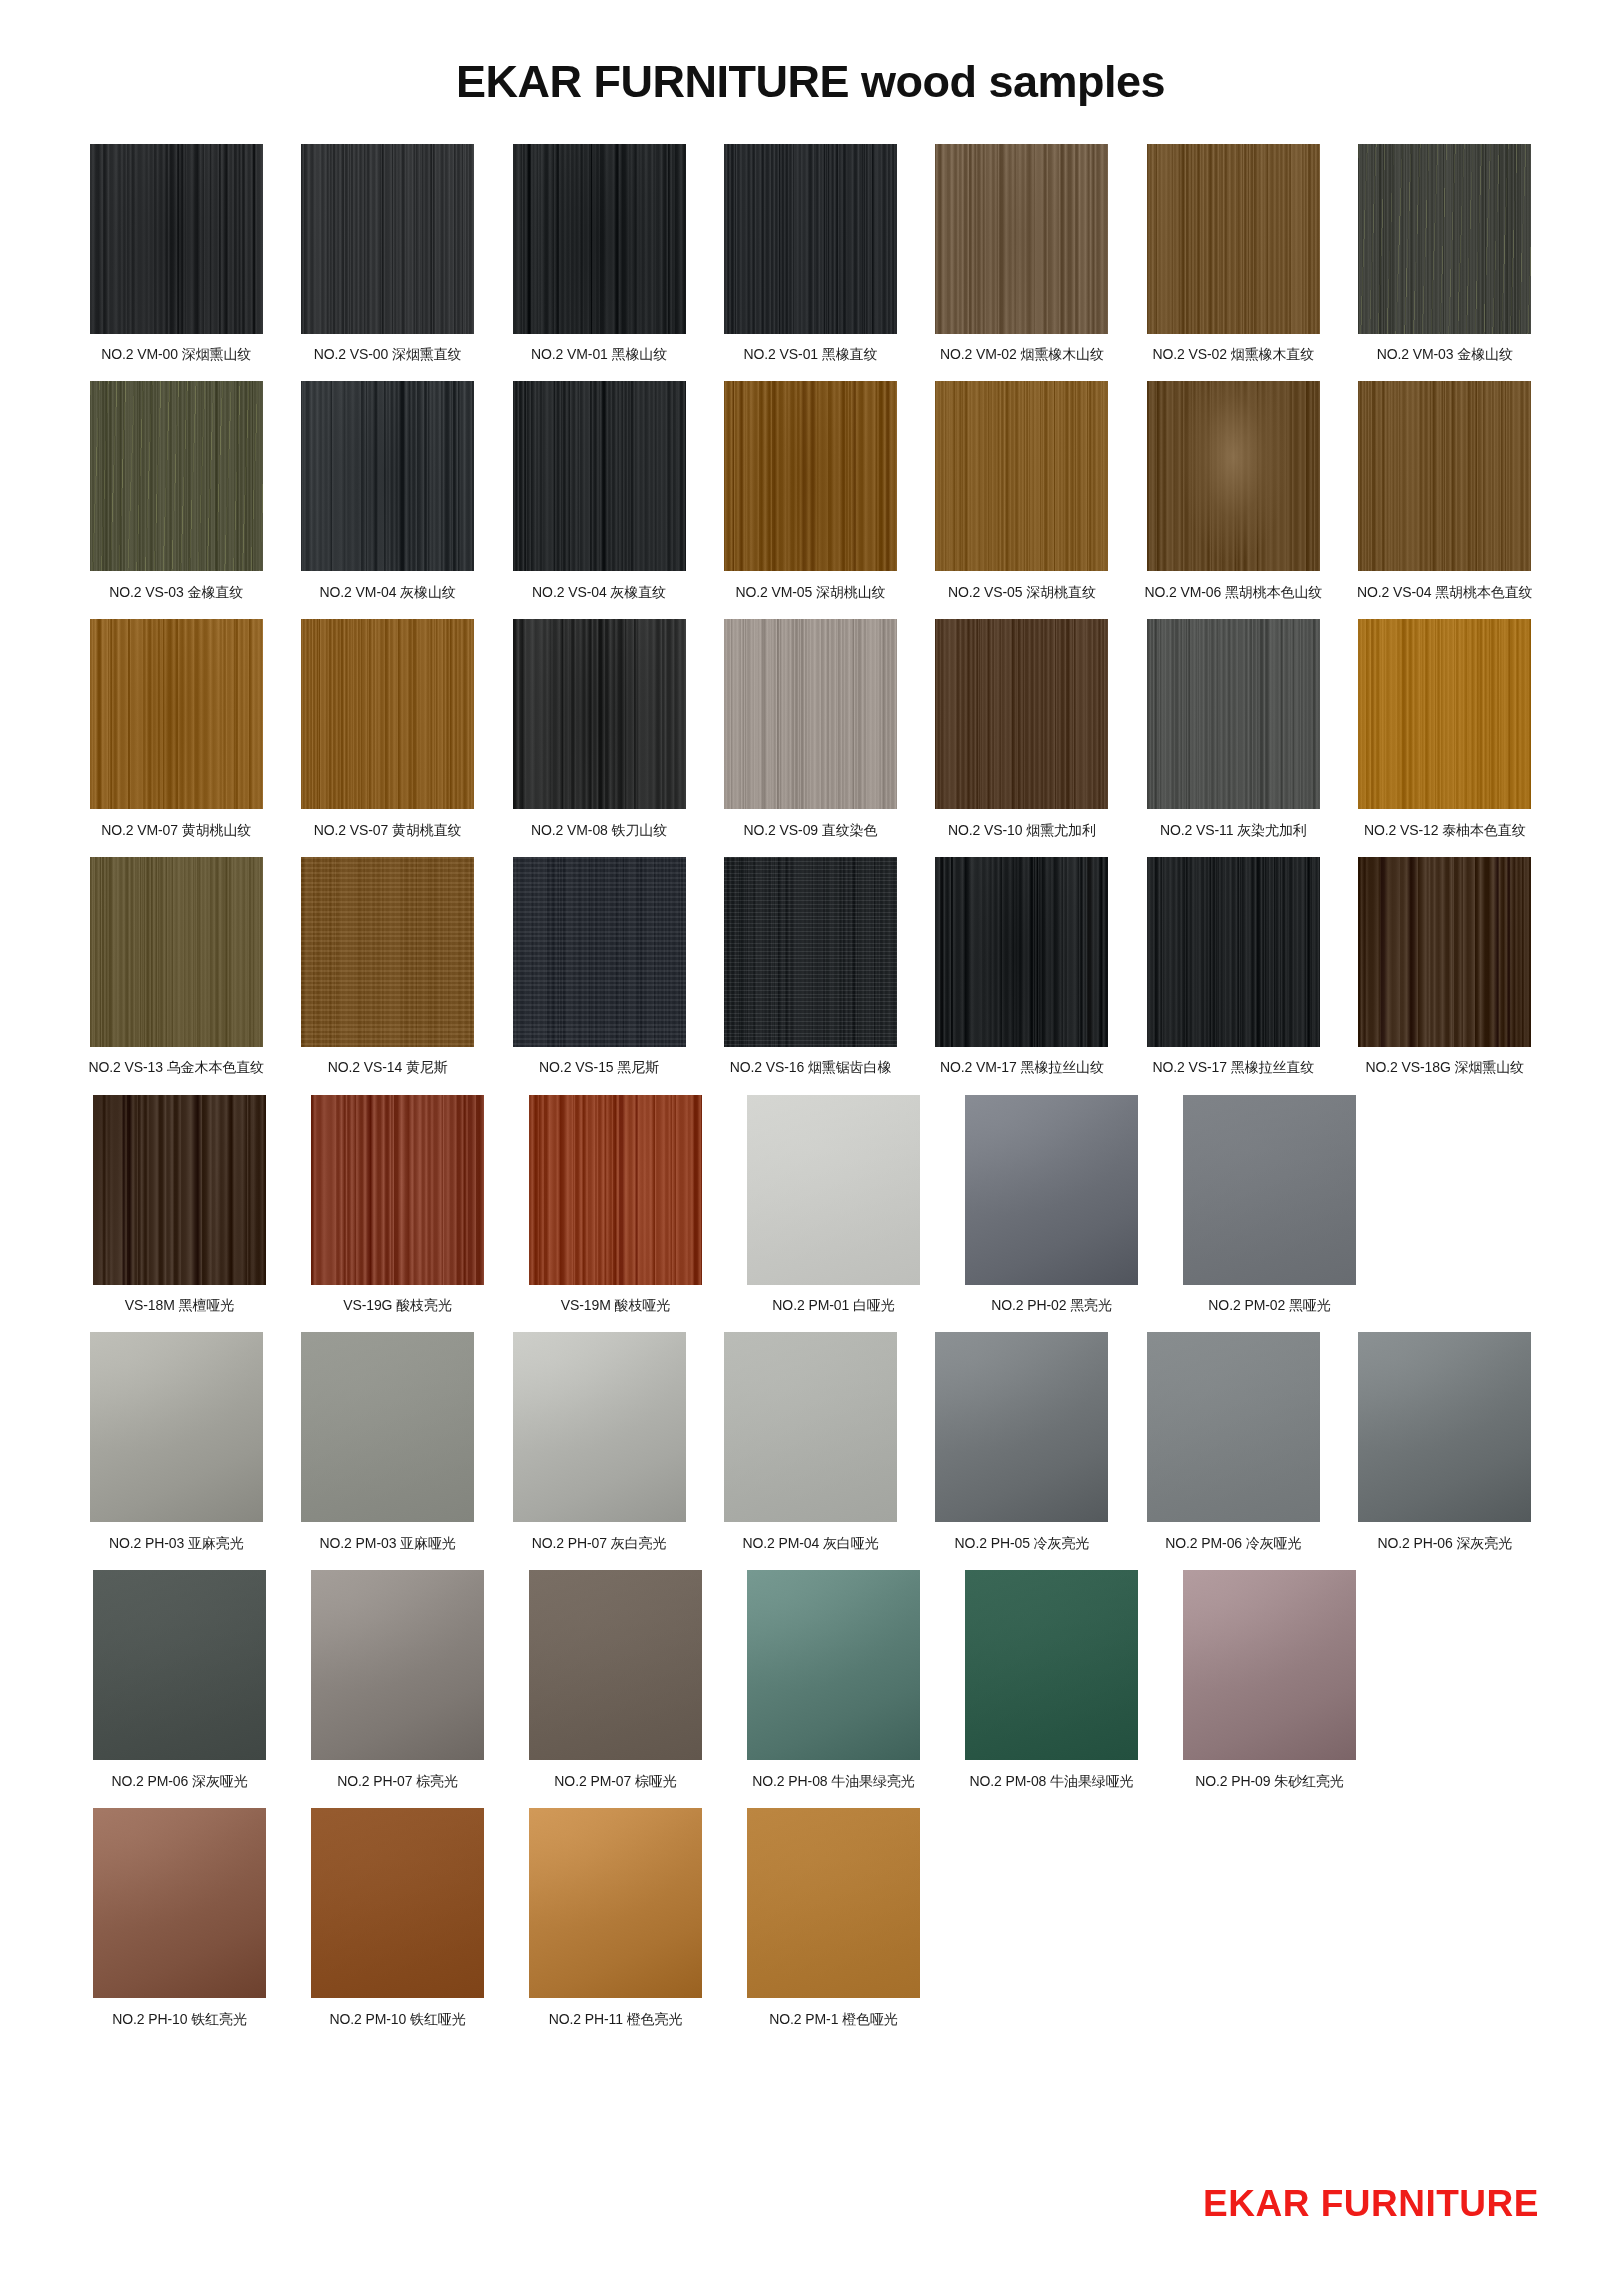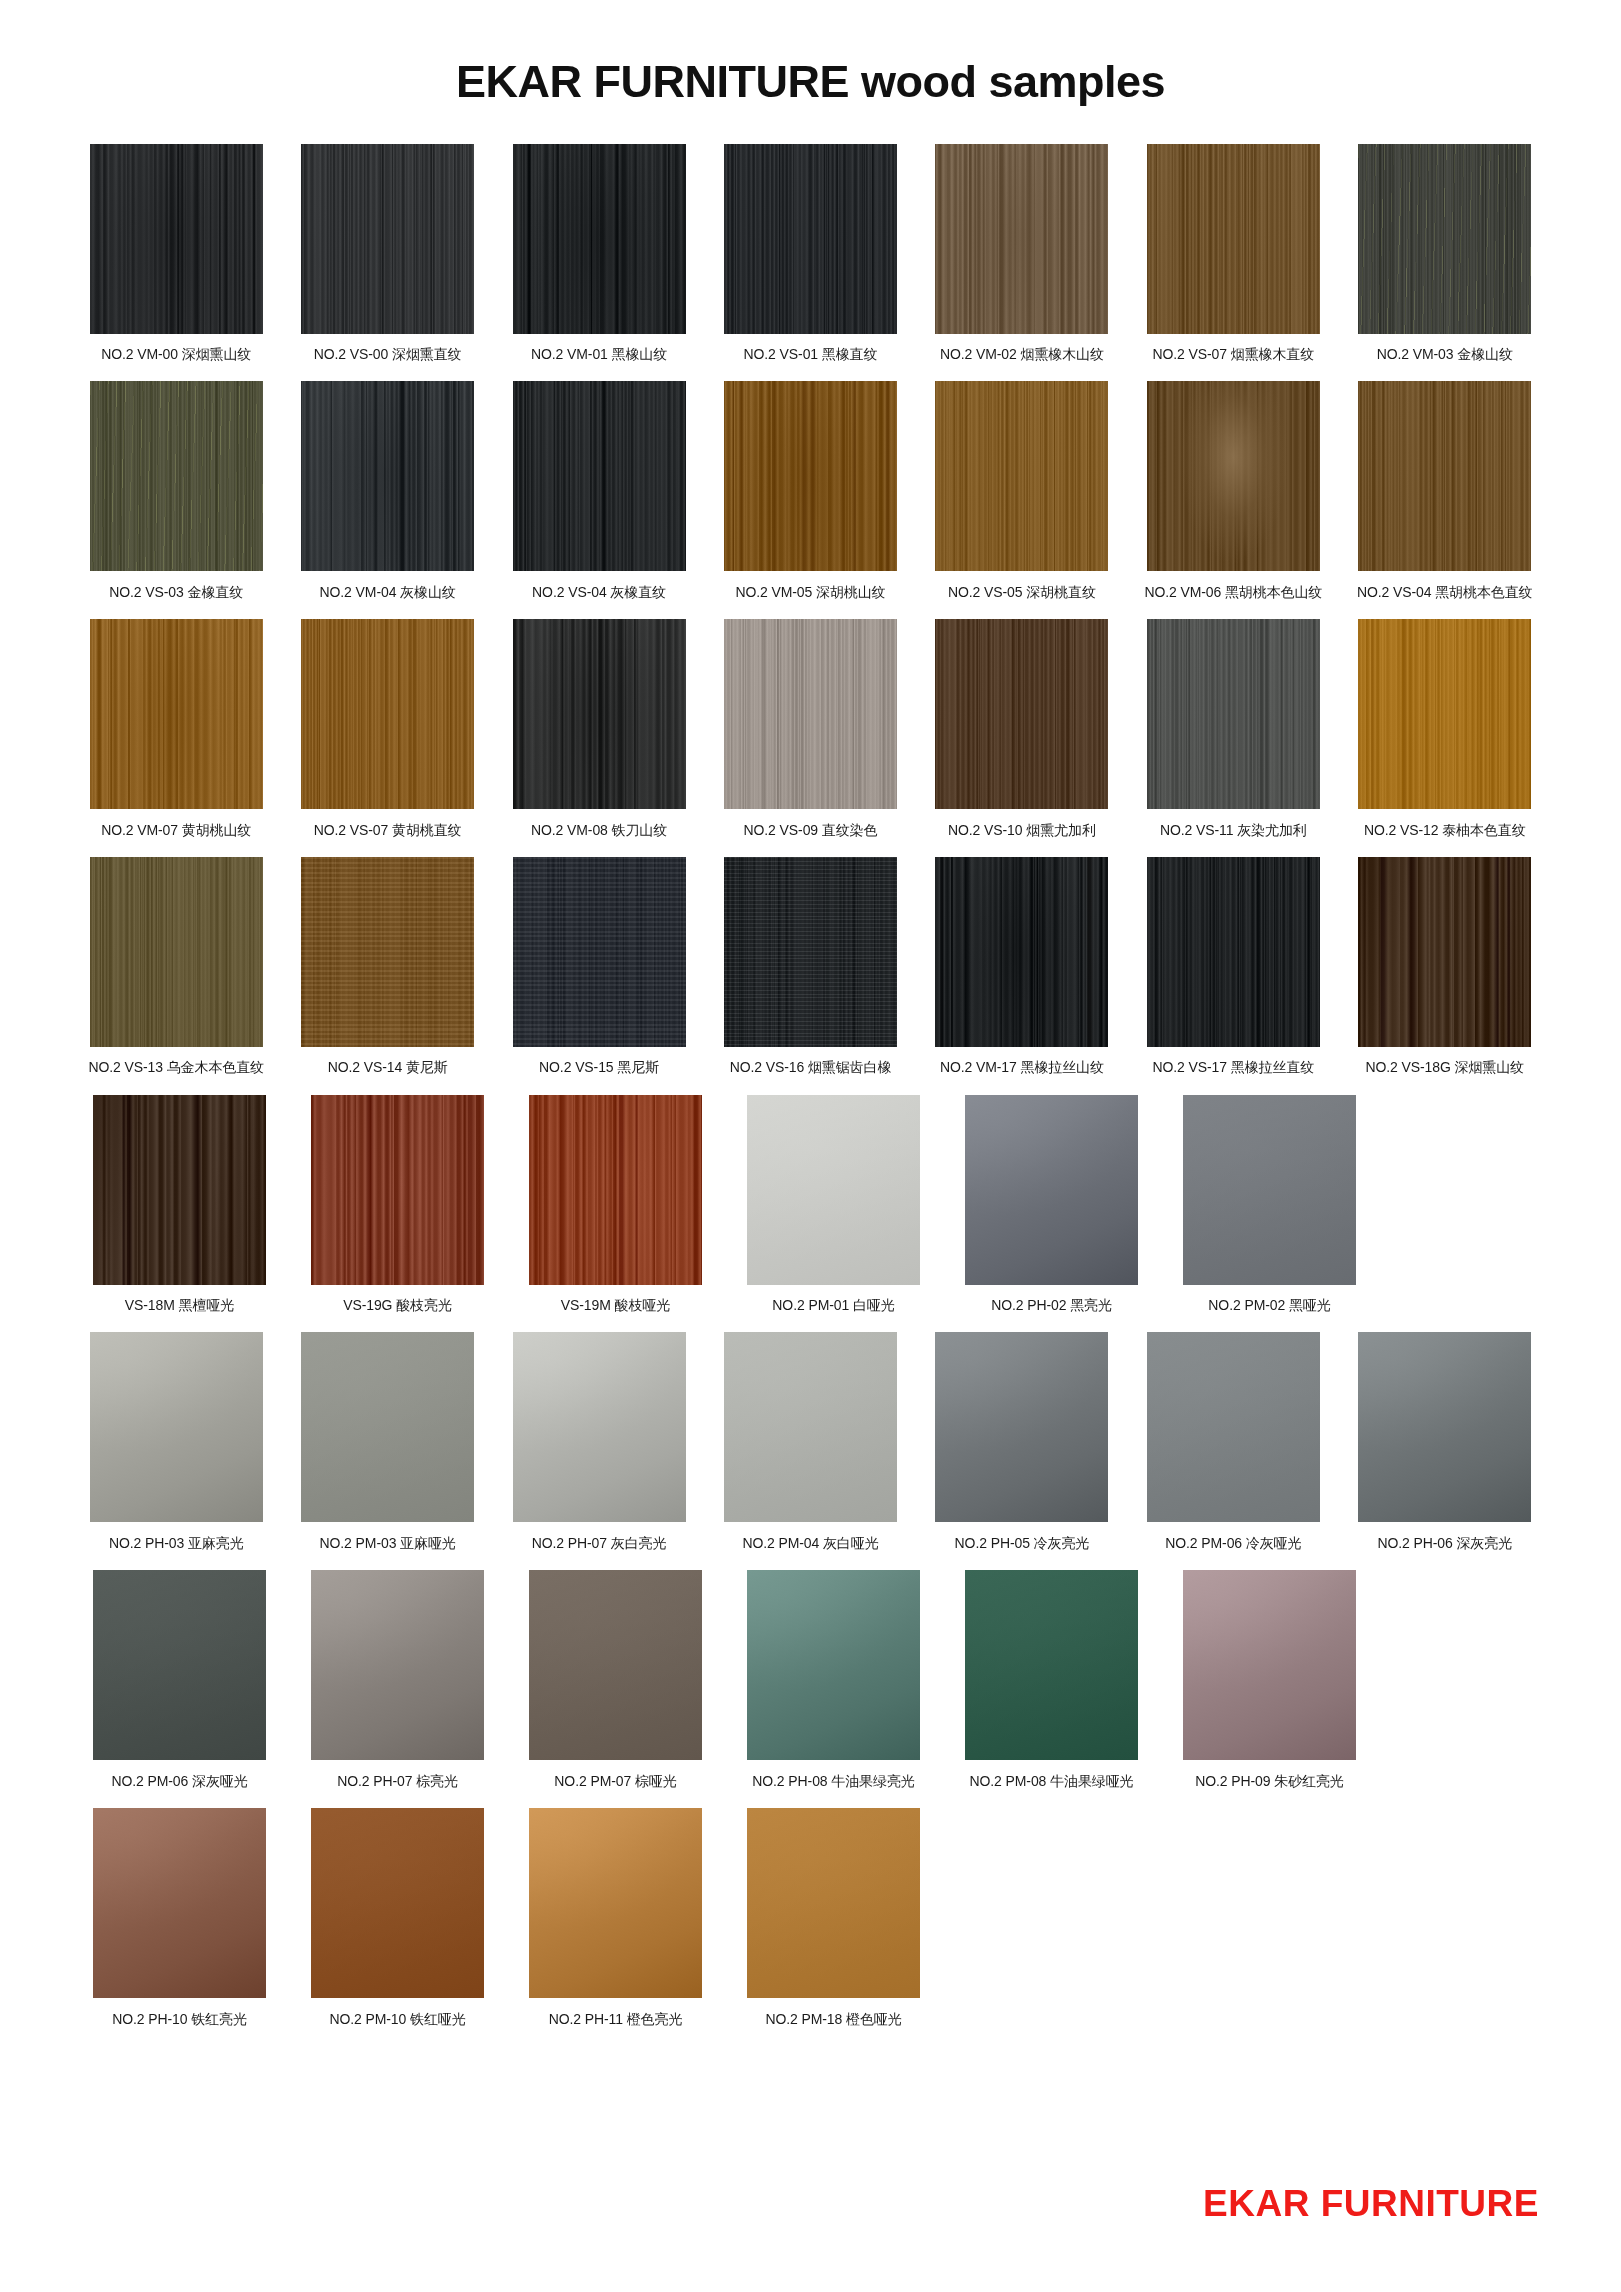--- a/index.html
+++ b/index.html
@@ -107,21 +107,21 @@
       <div class="sample-cell">
         <div class="swatch">
           <div class="swatch-inner" style="background-color: rgb(126, 106, 83); background-image: linear-gradient(90deg, rgba(80, 60, 37, 0.816) 0%, rgba(80, 60, 37, 0.557) 0.44%, rgba(129, 109, 86, 0.25) 0.99%, rgba(87, 67, 44, 0.784) 2.16%, rgba(87, 67, 44, 0.918) 3.29%, rgba(130, 110, 87, 0.25) 4.66%, rgba(106, 86, 63, 0.882) 6.49%, rgba(106, 86, 63, 0.68) 6.72%, rgba(137, 117, 94, 0.25) 7.01%, rgba(92, 72, 49, 0.69) 7.17%, rgba(92, 72, 49, 0.718) 8.32%, rgba(139, 119, 96, 0.25) 9.72%, rgba(93, 73, 50, 0.663) 11.24%, rgba(93, 73, 50, 0.86) 12.2%, rgba(131, 111, 88, 0.25) 13.36%, rgba(98, 78, 55, 0.757) 14.17%, rgba(98, 78, 55, 0.757) 15%, rgba(143, 123, 100, 0.25) 16.03%, rgba(87, 67, 44, 0.753) 17.07%, rgba(87, 67, 44, 0.776) 18.1%, rgba(136, 116, 93, 0.25) 19.36%, rgba(88, 68, 45, 0.914) 19.83%, rgba(88, 68, 45, 0.945) 20.75%, rgba(144, 124, 101, 0.25) 21.87%, rgba(94, 74, 51, 0.925) 23.1%, rgba(94, 74, 51, 0.95) 23.6%, rgba(135, 115, 92, 0.25) 24.2%, rgba(87, 67, 44, 0.78) 24.7%, rgba(87, 67, 44, 0.7) 25.8%, rgba(140, 120, 97, 0.25) 27.14%, rgba(80, 60, 37, 0.592) 27.9%, rgba(80, 60, 37, 0.64) 28.4%, rgba(135, 115, 92, 0.25) 29.01%, rgba(106, 86, 63, 0.83) 29.71%, rgba(106, 86, 63, 0.718) 30.9%, rgba(139, 119, 96, 0.25) 32.35%, rgba(99, 79, 56, 0.933) 33.41%, rgba(99, 79, 56, 0.792) 34.21%, rgba(131, 111, 88, 0.25) 35.18%, rgba(95, 75, 52, 0.56) 35.9%, rgba(95, 75, 52, 0.88) 36.29%, rgba(143, 123, 100, 0.25) 36.77%, rgba(81, 61, 38, 0.808) 37.45%, rgba(81, 61, 38, 0.694) 39.12%, rgba(142, 122, 99, 0.25) 41.16%, rgba(98, 78, 55, 0.816) 43.16%, rgba(98, 78, 55, 0.56) 44.02%, rgba(143, 123, 100, 0.25) 45.07%, rgba(97, 77, 54, 0.843) 46.25%, rgba(97, 77, 54, 0.847) 46.72%, rgba(131, 111, 88, 0.25) 47.3%, rgba(111, 91, 68, 0.827) 47.63%, rgba(111, 91, 68, 0.63) 48.3%, rgba(141, 121, 98, 0.25) 49.12%, rgba(100, 80, 57, 0.667) 50.44%, rgba(100, 80, 57, 0.694) 51.29%, rgba(134, 114, 91, 0.25) 52.32%, rgba(92, 72, 49, 0.604) 53.24%, rgba(92, 72, 49, 0.937) 54.81%, rgba(133, 113, 90, 0.25) 56.72%, rgba(100, 80, 57, 0.824) 57.38%, rgba(100, 80, 57, 0.79) 57.6%, rgba(129, 109, 86, 0.25) 57.88%, rgba(114, 94, 71, 0.93) 59.48%, rgba(114, 94, 71, 0.9) 60.64%, rgba(130, 110, 87, 0.25) 62.06%, rgba(87, 67, 44, 0.933) 63.46%, rgba(87, 67, 44, 0.79) 64.13%, rgba(144, 124, 101, 0.25) 64.97%, rgba(99, 79, 56, 0.88) 65.44%, rgba(99, 79, 56, 0.81) 67.11%, rgba(132, 112, 89, 0.25) 69.14%, rgba(104, 84, 61, 0.745) 70.84%, rgba(104, 84, 61, 0.824) 71.39%, rgba(135, 115, 92, 0.25) 72.06%, rgba(84, 64, 41, 0.94) 72.94%, rgba(84, 64, 41, 0.85) 74.09%, rgba(127, 107, 84, 0.25) 75.48%, rgba(87, 67, 44, 0.816) 77.04%, rgba(87, 67, 44, 0.765) 78.63%, rgba(142, 122, 99, 0.25) 80.58%, rgba(82, 62, 39, 0.57) 80.97%, rgba(82, 62, 39, 0.81) 82.14%, rgba(140, 120, 97, 0.25) 83.56%, rgba(109, 89, 66, 0.88) 84.46%, rgba(109, 89, 66, 0.91) 85.59%, rgba(133, 113, 90, 0.25) 86.97%, rgba(89, 69, 46, 0.592) 88.19%, rgba(89, 69, 46, 0.9) 88.97%, rgba(131, 111, 88, 0.25) 89.92%, rgba(82, 62, 39, 0.847) 91.39%, rgba(82, 62, 39, 0.74) 91.94%, rgba(127, 107, 84, 0.25) 92.62%, rgba(88, 68, 45, 0.776) 93.74%, rgba(88, 68, 45, 0.667) 95.03%, rgba(128, 108, 85, 0.25) 96.61%, rgba(95, 75, 52, 0.655) 97.92%, rgba(95, 75, 52, 0.718) 99.39%, rgba(134, 114, 91, 0.25) 100%), radial-gradient(58% 120% at 48% 50%, rgba(96, 76, 53, 0.55) 0%, rgba(255, 255, 255, 0) 66%), linear-gradient(rgba(142, 122, 99, 0.3) 0%, rgba(112, 92, 69, 0.35) 100%);"></div>
         </div>
         <div class="sample-label">NO.2 VM-02 烟熏橡木山纹</div>
       </div>
       <div class="sample-cell">
         <div class="swatch">
           <div class="swatch-inner" style="background-color: rgb(124, 95, 56); background-image: linear-gradient(90deg, rgba(89, 60, 21, 0.667) 0%, rgba(89, 60, 21, 0.88) 0.52%, rgba(129, 100, 61, 0.25) 1.15%, rgba(103, 74, 35, 0.835) 1.76%, rgba(103, 74, 35, 0.94) 2.39%, rgba(136, 107, 68, 0.25) 3.15%, rgba(112, 83, 44, 0.64) 3.41%, rgba(112, 83, 44, 0.93) 3.62%, rgba(129, 100, 61, 0.25) 3.87%, rgba(95, 66, 27, 0.682) 4.13%, rgba(95, 66, 27, 0.608) 4.41%, rgba(136, 107, 68, 0.25) 4.75%, rgba(87, 58, 19, 0.6) 4.95%, rgba(87, 58, 19, 0.83) 5.47%, rgba(136, 107, 68, 0.25) 6.12%, rgba(107, 78, 39, 0.824) 7%, rgba(107, 78, 39, 0.855) 7.57%, rgba(127, 98, 59, 0.25) 8.27%, rgba(110, 81, 42, 0.67) 9.42%, rgba(110, 81, 42, 0.643) 10.19%, rgba(127, 98, 59, 0.25) 11.14%, rgba(103, 74, 35, 0.686) 12.18%, rgba(103, 74, 35, 0.57) 12.99%, rgba(131, 102, 63, 0.25) 13.98%, rgba(88, 59, 20, 0.69) 14.42%, rgba(88, 59, 20, 0.576) 14.8%, rgba(131, 102, 63, 0.25) 15.26%, rgba(106, 77, 38, 0.714) 15.4%, rgba(106, 77, 38, 0.867) 16.4%, rgba(127, 98, 59, 0.25) 17.61%, rgba(99, 70, 31, 0.835) 17.69%, rgba(99, 70, 31, 0.867) 18.06%, rgba(138, 109, 70, 0.25) 18.52%, rgba(84, 55, 16, 0.647) 18.75%, rgba(84, 55, 16, 0.906) 19.1%, rgba(136, 107, 68, 0.25) 19.53%, rgba(85, 56, 17, 0.796) 20.14%, rgba(85, 56, 17, 0.95) 21.1%, rgba(126, 97, 58, 0.25) 22.26%, rgba(84, 55, 16, 0.745) 22.54%, rgba(84, 55, 16, 0.81) 23.6%, rgba(131, 102, 63, 0.25) 24.9%, rgba(89, 60, 21, 0.647) 25.36%, rgba(89, 60, 21, 0.8) 25.88%, rgba(138, 109, 70, 0.25) 26.52%, rgba(95, 66, 27, 0.796) 27.53%, rgba(95, 66, 27, 0.745) 27.92%, rgba(133, 104, 65, 0.25) 28.4%, rgba(83, 54, 15, 0.66) 29.27%, rgba(83, 54, 15, 0.925) 30.06%, rgba(135, 106, 67, 0.25) 31.04%, rgba(104, 75, 36, 0.765) 31.13%, rgba(104, 75, 36, 0.792) 31.79%, rgba(138, 109, 70, 0.25) 32.59%, rgba(101, 72, 33, 0.82) 33.25%, rgba(101, 72, 33, 0.77) 33.99%, rgba(131, 102, 63, 0.25) 34.89%, rgba(85, 56, 17, 0.67) 35.86%, rgba(85, 56, 17, 0.93) 36.97%, rgba(137, 108, 69, 0.25) 38.33%, rgba(90, 61, 22, 0.74) 39.46%, rgba(90, 61, 22, 0.79) 40.27%, rgba(128, 99, 60, 0.25) 41.27%, rgba(98, 69, 30, 0.58) 41.83%, rgba(98, 69, 30, 0.95) 42.25%, rgba(127, 98, 59, 0.25) 42.76%, rgba(94, 65, 26, 0.8) 43.12%, rgba(94, 65, 26, 0.72) 43.6%, rgba(137, 108, 69, 0.25) 44.19%, rgba(88, 59, 20, 0.85) 45.42%, rgba(88, 59, 20, 0.9) 45.85%, rgba(137, 108, 69, 0.25) 46.37%, rgba(109, 80, 41, 0.867) 46.39%, rgba(109, 80, 41, 0.62) 47.06%, rgba(131, 102, 63, 0.25) 47.88%, rgba(103, 74, 35, 0.94) 48.76%, rgba(103, 74, 35, 0.8) 49.88%, rgba(127, 98, 59, 0.25) 51.24%, rgba(84, 55, 16, 0.714) 51.42%, rgba(84, 55, 16, 0.643) 51.65%, rgba(127, 98, 59, 0.25) 51.92%, rgba(87, 58, 19, 0.776) 52.58%, rgba(87, 58, 19, 0.59) 53.49%, rgba(130, 101, 62, 0.25) 54.59%, rgba(92, 63, 24, 0.72) 54.93%, rgba(92, 63, 24, 0.643) 55.28%, rgba(139, 110, 71, 0.25) 55.71%, rgba(89, 60, 21, 0.95) 56.6%, rgba(89, 60, 21, 0.773) 57.2%, rgba(137, 108, 69, 0.25) 57.93%, rgba(86, 57, 18, 0.68) 58.48%, rgba(86, 57, 18, 0.71) 58.79%, rgba(131, 102, 63, 0.25) 59.17%, rgba(92, 63, 24, 0.808) 60.43%, rgba(92, 63, 24, 0.91) 60.92%, rgba(130, 101, 62, 0.25) 61.51%, rgba(89, 60, 21, 0.906) 61.8%, rgba(89, 60, 21, 0.737) 62.94%, rgba(130, 101, 62, 0.25) 64.35%, rgba(95, 66, 27, 0.675) 64.54%, rgba(95, 66, 27, 0.576) 65.28%, rgba(134, 105, 66, 0.25) 66.18%, rgba(105, 76, 37, 0.584) 67.3%, rgba(105, 76, 37, 0.616) 67.52%, rgba(135, 106, 67, 0.25) 67.78%, rgba(111, 82, 43, 0.882) 68.07%, rgba(111, 82, 43, 0.94) 68.44%, rgba(135, 106, 67, 0.25) 68.9%, rgba(85, 56, 17, 0.69) 69.13%, rgba(85, 56, 17, 0.773) 69.67%, rgba(132, 103, 64, 0.25) 70.34%, rgba(101, 72, 33, 0.77) 71.58%, rgba(101, 72, 33, 0.918) 72.66%, rgba(129, 100, 61, 0.25) 73.99%, rgba(93, 64, 25, 0.62) 74.66%, rgba(93, 64, 25, 0.624) 75.65%, rgba(132, 103, 64, 0.25) 76.88%, rgba(99, 70, 31, 0.592) 76.9%, rgba(99, 70, 31, 0.827) 77.86%, rgba(131, 102, 63, 0.25) 79.03%, rgba(112, 83, 44, 0.63) 79.32%, rgba(112, 83, 44, 0.93) 79.57%, rgba(128, 99, 60, 0.25) 79.88%, rgba(90, 61, 22, 0.576) 79.93%, rgba(90, 61, 22, 0.737) 80.85%, rgba(128, 99, 60, 0.25) 81.97%, rgba(88, 59, 20, 0.827) 82.5%, rgba(88, 59, 20, 0.87) 82.89%, rgba(136, 107, 68, 0.25) 83.37%, rgba(113, 84, 45, 0.608) 84.5%, rgba(113, 84, 45, 0.72) 85.27%, rgba(136, 107, 68, 0.25) 86.21%, rgba(113, 84, 45, 0.83) 87.46%, rgba(113, 84, 45, 0.682) 88.31%, rgba(133, 104, 65, 0.25) 89.35%, rgba(101, 72, 33, 0.804) 89.63%, rgba(101, 72, 33, 0.796) 90.25%, rgba(132, 103, 64, 0.25) 91.01%, rgba(96, 67, 28, 0.796) 91.2%, rgba(96, 67, 28, 0.66) 91.93%, rgba(137, 108, 69, 0.25) 92.82%, rgba(88, 59, 20, 0.804) 93.4%, rgba(88, 59, 20, 0.867) 94.3%, rgba(130, 101, 62, 0.25) 95.39%, rgba(90, 61, 22, 0.59) 96.23%, rgba(90, 61, 22, 0.62) 96.83%, rgba(132, 103, 64, 0.25) 97.57%, rgba(93, 64, 25, 0.77) 98.58%, rgba(93, 64, 25, 0.92) 99.03%, rgba(126, 97, 58, 0.25) 99.57%), linear-gradient(rgba(136, 107, 68, 0.35) 0%, rgba(114, 85, 46, 0.3) 100%);"></div>
         </div>
-        <div class="sample-label">NO.2 VS-07 烟熏橡木直纹</div>
+        <div class="sample-label">NO.2 VS-02 烟熏橡木直纹</div>
       </div>
       <div class="sample-cell">
         <div class="swatch">
           <div class="swatch-inner" style="background-color: rgb(74, 76, 70); background-image: linear-gradient(90deg, rgba(38, 40, 34, 0.58) 0%, rgba(38, 40, 34, 0.61) 0.42%, rgba(87, 89, 83, 0.25) 0.93%, rgba(60, 62, 56, 0.79) 0.97%, rgba(60, 62, 56, 0.67) 1.34%, rgba(75, 77, 71, 0.25) 1.79%, rgba(49, 51, 45, 0.64) 2.48%, rgba(49, 51, 45, 0.667) 2.93%, rgba(87, 89, 83, 0.25) 3.47%, rgba(57, 59, 53, 0.714) 4.31%, rgba(57, 59, 53, 0.698) 5.16%, rgba(77, 79, 73, 0.25) 6.19%, rgba(64, 66, 60, 0.63) 6.34%, rgba(64, 66, 60, 0.882) 6.88%, rgba(82, 84, 78, 0.25) 7.53%, rgba(54, 56, 50, 0.792) 7.78%, rgba(54, 56, 50, 0.725) 8.39%, rgba(84, 86, 80, 0.25) 9.15%, rgba(50, 52, 46, 0.808) 9.19%, rgba(50, 52, 46, 0.64) 9.87%, rgba(74, 76, 70, 0.25) 10.71%, rgba(57, 59, 53, 0.7) 11.33%, rgba(57, 59, 53, 0.59) 11.73%, rgba(82, 84, 78, 0.25) 12.22%, rgba(39, 41, 35, 0.773) 12.24%, rgba(39, 41, 35, 0.84) 13.06%, rgba(83, 85, 79, 0.25) 14.06%, rgba(44, 46, 40, 0.698) 14.49%, rgba(44, 46, 40, 0.91) 14.81%, rgba(81, 83, 77, 0.25) 15.19%, rgba(49, 51, 45, 0.863) 15.55%, rgba(49, 51, 45, 0.796) 16.29%, rgba(84, 86, 80, 0.25) 17.21%, rgba(50, 52, 46, 0.83) 17.91%, rgba(50, 52, 46, 0.918) 18.78%, rgba(85, 87, 81, 0.25) 19.85%, rgba(51, 53, 47, 0.94) 19.89%, rgba(51, 53, 47, 0.776) 20.74%, rgba(80, 82, 76, 0.25) 21.77%, rgba(63, 65, 59, 0.83) 22.11%, rgba(63, 65, 59, 0.573) 22.98%, rgba(76, 78, 72, 0.25) 24.05%, rgba(49, 51, 45, 0.565) 24.95%, rgba(49, 51, 45, 0.875) 25.78%, rgba(84, 86, 80, 0.25) 26.8%, rgba(42, 44, 38, 0.6) 27.52%, rgba(42, 44, 38, 0.608) 27.76%, rgba(85, 87, 81, 0.25) 28.05%, rgba(59, 61, 55, 0.82) 28.82%, rgba(59, 61, 55, 0.792) 29.31%, rgba(86, 88, 82, 0.25) 29.91%, rgba(42, 44, 38, 0.914) 30.61%, rgba(42, 44, 38, 0.59) 31.46%, rgba(81, 83, 77, 0.25) 32.5%, rgba(60, 62, 56, 0.918) 33.42%, rgba(60, 62, 56, 0.85) 33.93%, rgba(80, 82, 76, 0.25) 34.54%, rgba(46, 48, 42, 0.894) 35.15%, rgba(46, 48, 42, 0.627) 35.59%, rgba(82, 84, 78, 0.25) 36.12%, rgba(43, 45, 39, 0.88) 36.14%, rgba(43, 45, 39, 0.914) 36.53%, rgba(79, 81, 75, 0.25) 37%, rgba(63, 65, 59, 0.937) 37.59%, rgba(63, 65, 59, 0.57) 37.8%, rgba(78, 80, 74, 0.25) 38.05%, rgba(60, 62, 56, 0.87) 38.35%, rgba(60, 62, 56, 0.573) 38.97%, rgba(79, 81, 75, 0.25) 39.73%, rgba(52, 54, 48, 0.933) 40.03%, rgba(52, 54, 48, 0.61) 40.71%, rgba(80, 82, 76, 0.25) 41.54%, rgba(50, 52, 46, 0.69) 42.52%, rgba(50, 52, 46, 0.745) 43.16%, rgba(82, 84, 78, 0.25) 43.94%, rgba(55, 57, 51, 0.792) 44.57%, rgba(55, 57, 51, 0.58) 45.47%, rgba(76, 78, 72, 0.25) 46.56%, rgba(56, 58, 52, 0.77) 47.26%, rgba(56, 58, 52, 0.753) 47.94%, rgba(79, 81, 75, 0.25) 48.77%, rgba(43, 45, 39, 0.827) 49.28%, rgba(43, 45, 39, 0.827) 49.6%, rgba(77, 79, 73, 0.25) 49.99%, rgba(57, 59, 53, 0.875) 50.48%, rgba(57, 59, 53, 0.694) 50.85%, rgba(86, 88, 82, 0.25) 51.31%, rgba(65, 67, 61, 0.6) 52.28%, rgba(65, 67, 61, 0.698) 52.91%, rgba(84, 86, 80, 0.25) 53.68%, rgba(60, 62, 56, 0.737) 53.75%, rgba(60, 62, 56, 0.77) 54.27%, rgba(87, 89, 83, 0.25) 54.9%, rgba(45, 47, 41, 0.824) 55.04%, rgba(45, 47, 41, 0.557) 55.8%, rgba(82, 84, 78, 0.25) 56.73%, rgba(57, 59, 53, 0.647) 57.14%, rgba(57, 59, 53, 0.9) 57.63%, rgba(75, 77, 71, 0.25) 58.23%, rgba(39, 41, 35, 0.733) 58.94%, rgba(39, 41, 35, 0.56) 59.18%, rgba(84, 86, 80, 0.25) 59.46%, rgba(57, 59, 53, 0.875) 60.19%, rgba(57, 59, 53, 0.686) 61.03%, rgba(82, 84, 78, 0.25) 62.05%, rgba(46, 48, 42, 0.667) 62.39%, rgba(46, 48, 42, 0.643) 62.88%, rgba(85, 87, 81, 0.25) 63.48%, rgba(54, 56, 50, 0.78) 63.98%, rgba(54, 56, 50, 0.92) 64.52%, rgba(79, 81, 75, 0.25) 65.19%, rgba(60, 62, 56, 0.804) 65.77%, rgba(60, 62, 56, 0.816) 66.38%, rgba(77, 79, 73, 0.25) 67.12%, rgba(48, 50, 44, 0.643) 67.81%, rgba(48, 50, 44, 0.58) 68.05%, rgba(81, 83, 77, 0.25) 68.36%, rgba(53, 55, 49, 0.847) 69.23%, rgba(53, 55, 49, 0.89) 70%, rgba(82, 84, 78, 0.25) 70.94%, rgba(45, 47, 41, 0.765) 71.66%, rgba(45, 47, 41, 0.86) 72.34%, rgba(78, 80, 74, 0.25) 73.17%, rgba(41, 43, 37, 0.88) 73.38%, rgba(41, 43, 37, 0.894) 73.9%, rgba(76, 78, 72, 0.25) 74.53%, rgba(62, 64, 58, 0.61) 75.13%, rgba(62, 64, 58, 0.816) 75.64%, rgba(86, 88, 82, 0.25) 76.26%, rgba(51, 53, 47, 0.753) 76.43%, rgba(51, 53, 47, 0.56) 76.91%, rgba(77, 79, 73, 0.25) 77.51%, rgba(49, 51, 45, 0.608) 78.49%, rgba(49, 51, 45, 0.88) 79.1%, rgba(77, 79, 73, 0.25) 79.85%, rgba(58, 60, 54, 0.945) 79.95%, rgba(58, 60, 54, 0.655) 80.67%, rgba(77, 79, 73, 0.25) 81.55%, rgba(38, 40, 34, 0.84) 81.7%, rgba(38, 40, 34, 0.698) 82.15%, rgba(75, 77, 71, 0.25) 82.7%, rgba(48, 50, 44, 0.796) 82.99%, rgba(48, 50, 44, 0.635) 83.76%, rgba(85, 87, 81, 0.25) 84.69%, rgba(38, 40, 34, 0.655) 85.34%, rgba(38, 40, 34, 0.804) 85.76%, rgba(86, 88, 82, 0.25) 86.28%, rgba(39, 41, 35, 0.79) 86.33%, rgba(39, 41, 35, 0.898) 86.53%, rgba(81, 83, 77, 0.25) 86.77%, rgba(49, 51, 45, 0.698) 87.3%, rgba(49, 51, 45, 0.635) 87.52%, rgba(81, 83, 77, 0.25) 87.77%, rgba(40, 42, 36, 0.76) 88.42%, rgba(40, 42, 36, 0.663) 89.12%, rgba(79, 81, 75, 0.25) 89.96%, rgba(45, 47, 41, 0.918) 90.53%, rgba(45, 47, 41, 0.886) 91.07%, rgba(85, 87, 81, 0.25) 91.72%, rgba(41, 43, 37, 0.816) 92.33%, rgba(41, 43, 37, 0.9) 92.64%, rgba(78, 80, 74, 0.25) 93.01%, rgba(50, 52, 46, 0.875) 93.54%, rgba(50, 52, 46, 0.867) 93.91%, rgba(81, 83, 77, 0.25) 94.37%, rgba(63, 65, 59, 0.91) 95.3%, rgba(63, 65, 59, 0.79) 95.88%, rgba(77, 79, 73, 0.25) 96.59%, rgba(56, 58, 52, 0.93) 97.51%, rgba(56, 58, 52, 0.596) 97.79%, rgba(84, 86, 80, 0.25) 98.14%, rgba(55, 57, 51, 0.59) 98.74%, rgba(55, 57, 51, 0.76) 99.25%, rgba(85, 87, 81, 0.25) 99.87%), repeating-linear-gradient(92deg, rgba(190, 200, 120, 0.3) 0px, rgba(190, 200, 120, 0.3) 1px, rgba(0, 0, 0, 0) 1px, rgba(0, 0, 0, 0) 8.8px);"></div>
         </div>
         <div class="sample-label">NO.2 VM-03 金橡山纹</div>
       </div>
     </div>
     <div class="sample-row">
       <div class="sample-cell">
@@ -391,19 +391,19 @@
       <div class="sample-cell">
         <div class="swatch">
           <div class="swatch-inner" style="background-color: rgb(184, 128, 63); background-image: linear-gradient(155deg, rgba(210, 154, 89, 0.95) 0%, rgba(190, 134, 69, 0.6) 34%, rgba(166, 110, 45, 0.75) 72%, rgba(150, 94, 29, 0.9) 100%), radial-gradient(120% 80% at 22% 14%, rgba(224, 168, 103, 0.55) 0%, rgba(255, 255, 255, 0) 62%);"></div>
         </div>
         <div class="sample-label">NO.2 PH-11 橙色亮光</div>
       </div>
       <div class="sample-cell">
         <div class="swatch">
           <div class="swatch-inner" style="background-color: rgb(176, 122, 53); background-image: linear-gradient(160deg, rgba(190, 136, 67, 0.8) 0%, rgba(176, 122, 53, 0.4) 46%, rgba(160, 106, 37, 0.7) 100%), radial-gradient(140% 90% at 35% 26%, rgba(198, 144, 75, 0.35) 0%, rgba(255, 255, 255, 0) 70%);"></div>
         </div>
-        <div class="sample-label">NO.2 PM-18 橙色哑光</div>
+        <div class="sample-label">NO.2 PM-1 橙色哑光</div>
       </div>
     </div>
   </div>
 
 <div id="footer-logo" style="color: rgb(239, 28, 24);">EKAR FURNITURE</div>
 
 
 </body></html>

